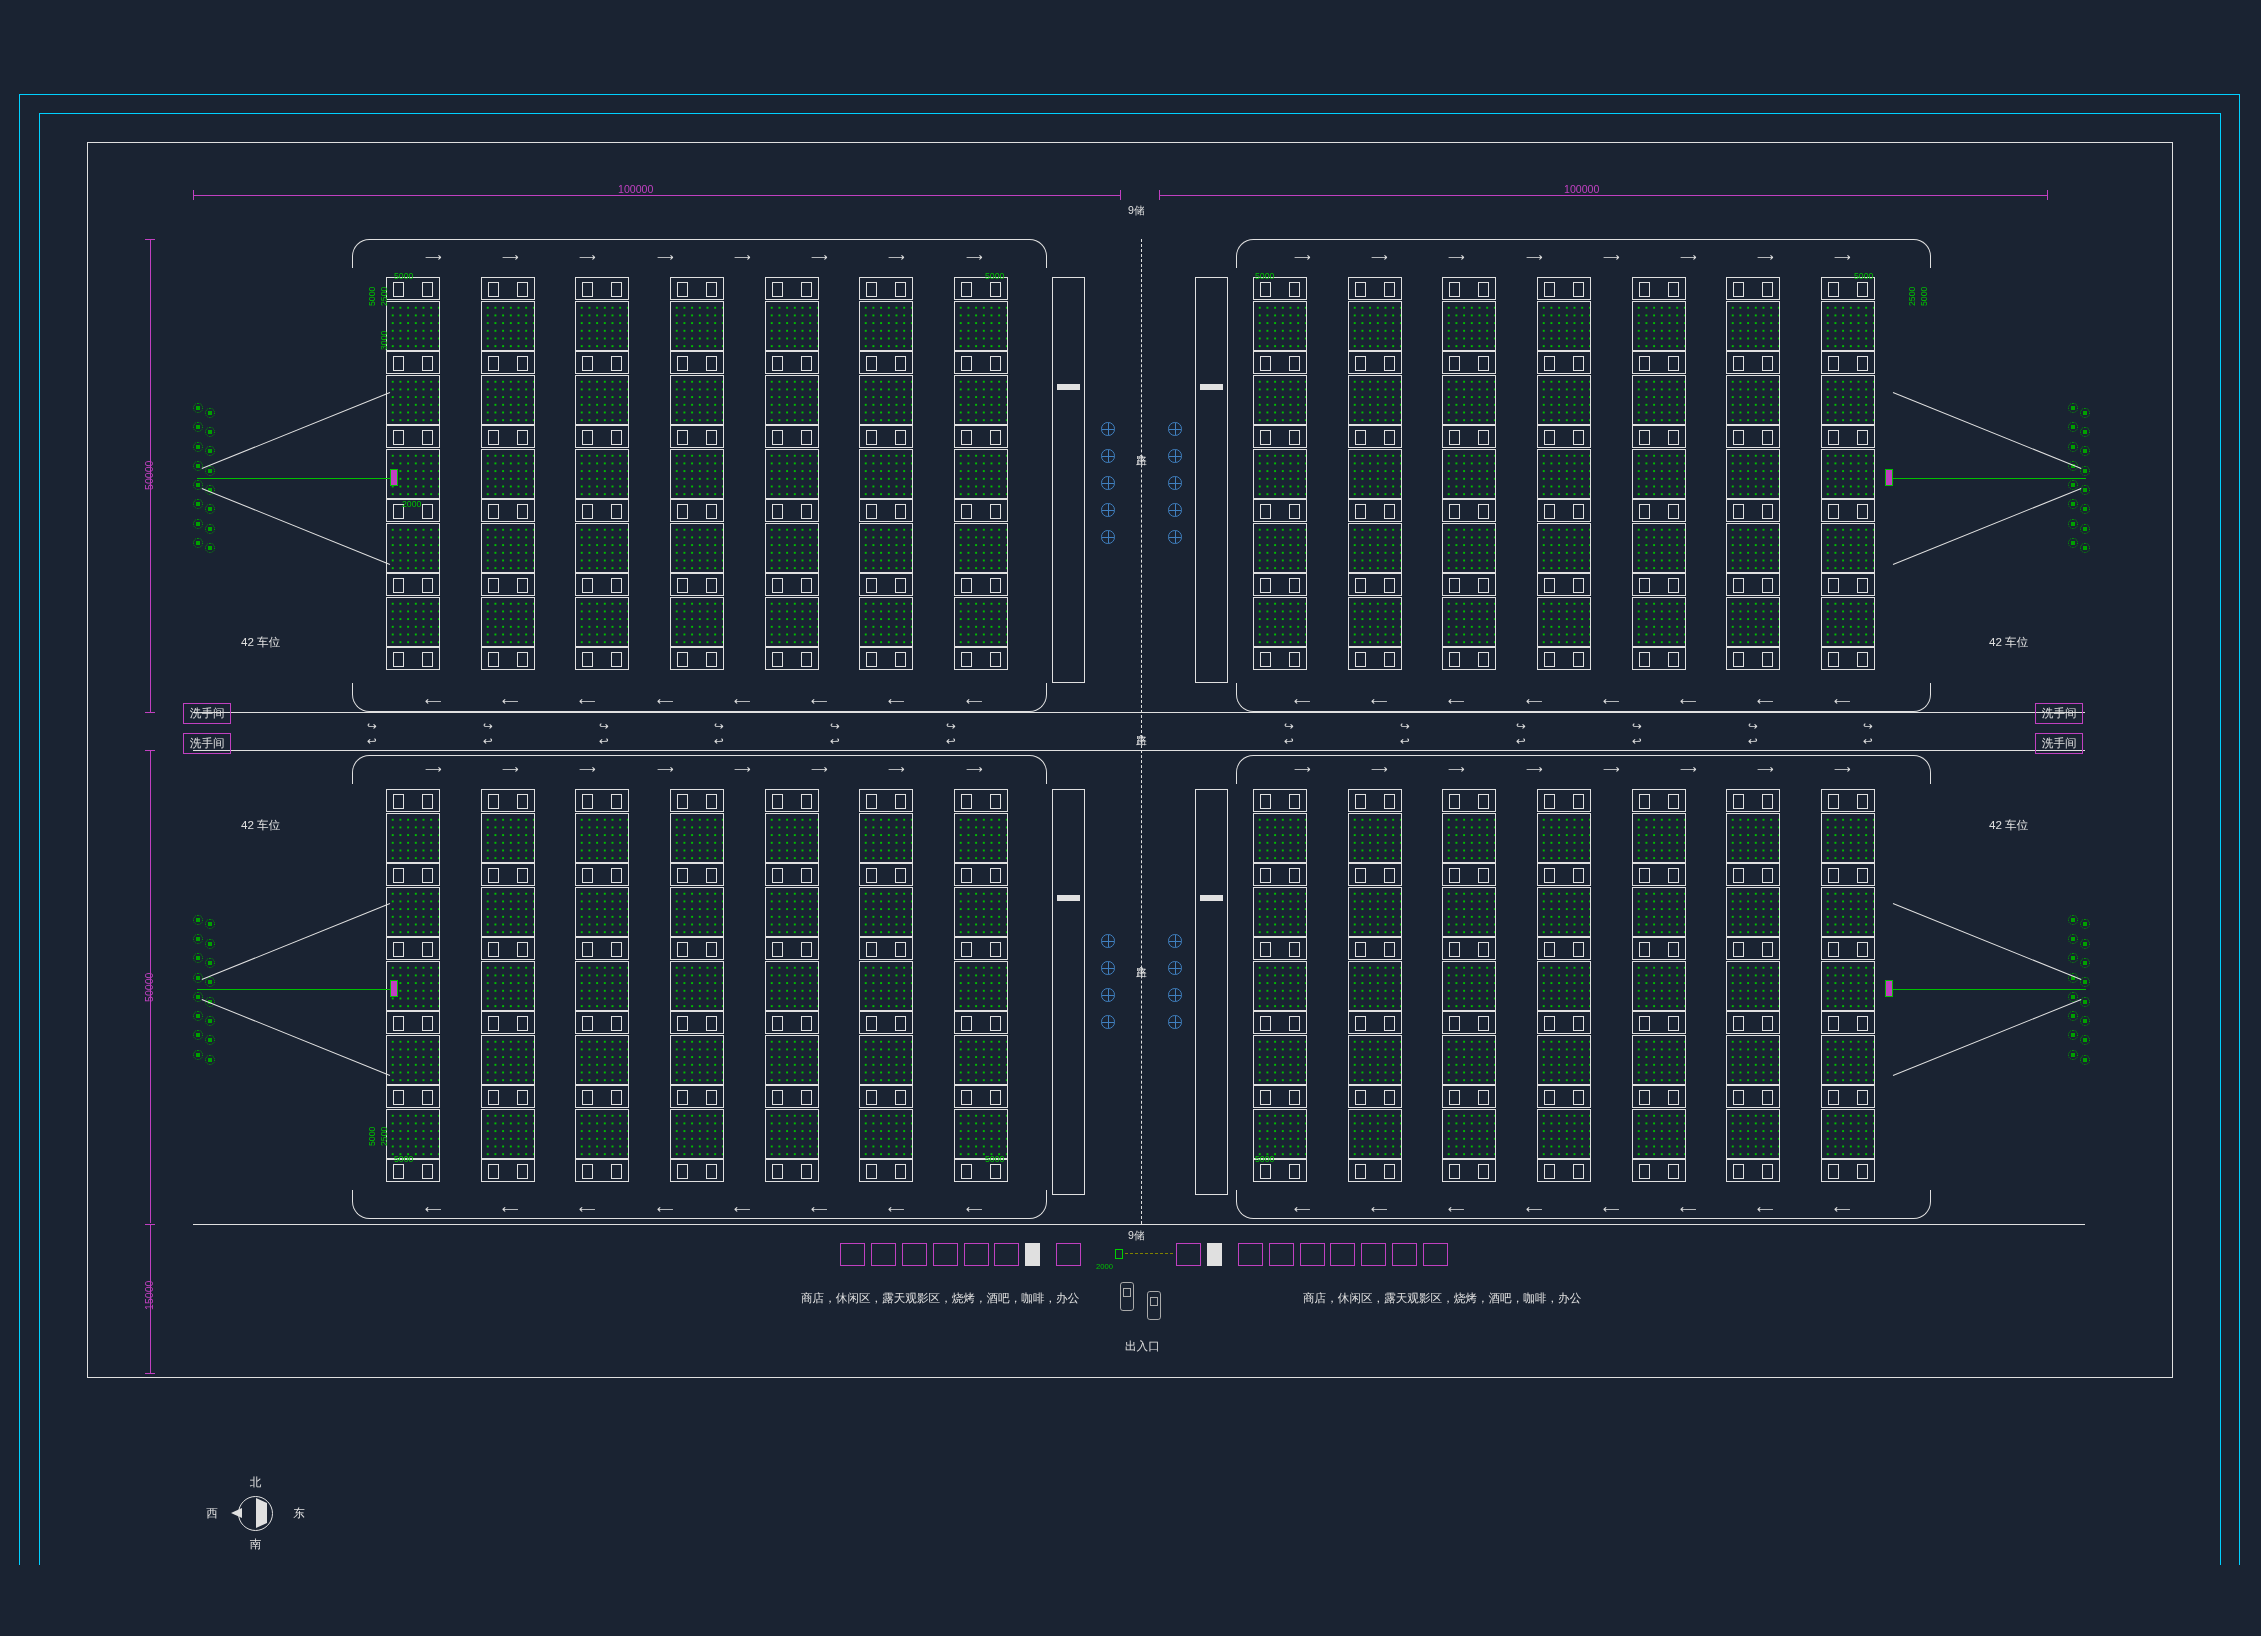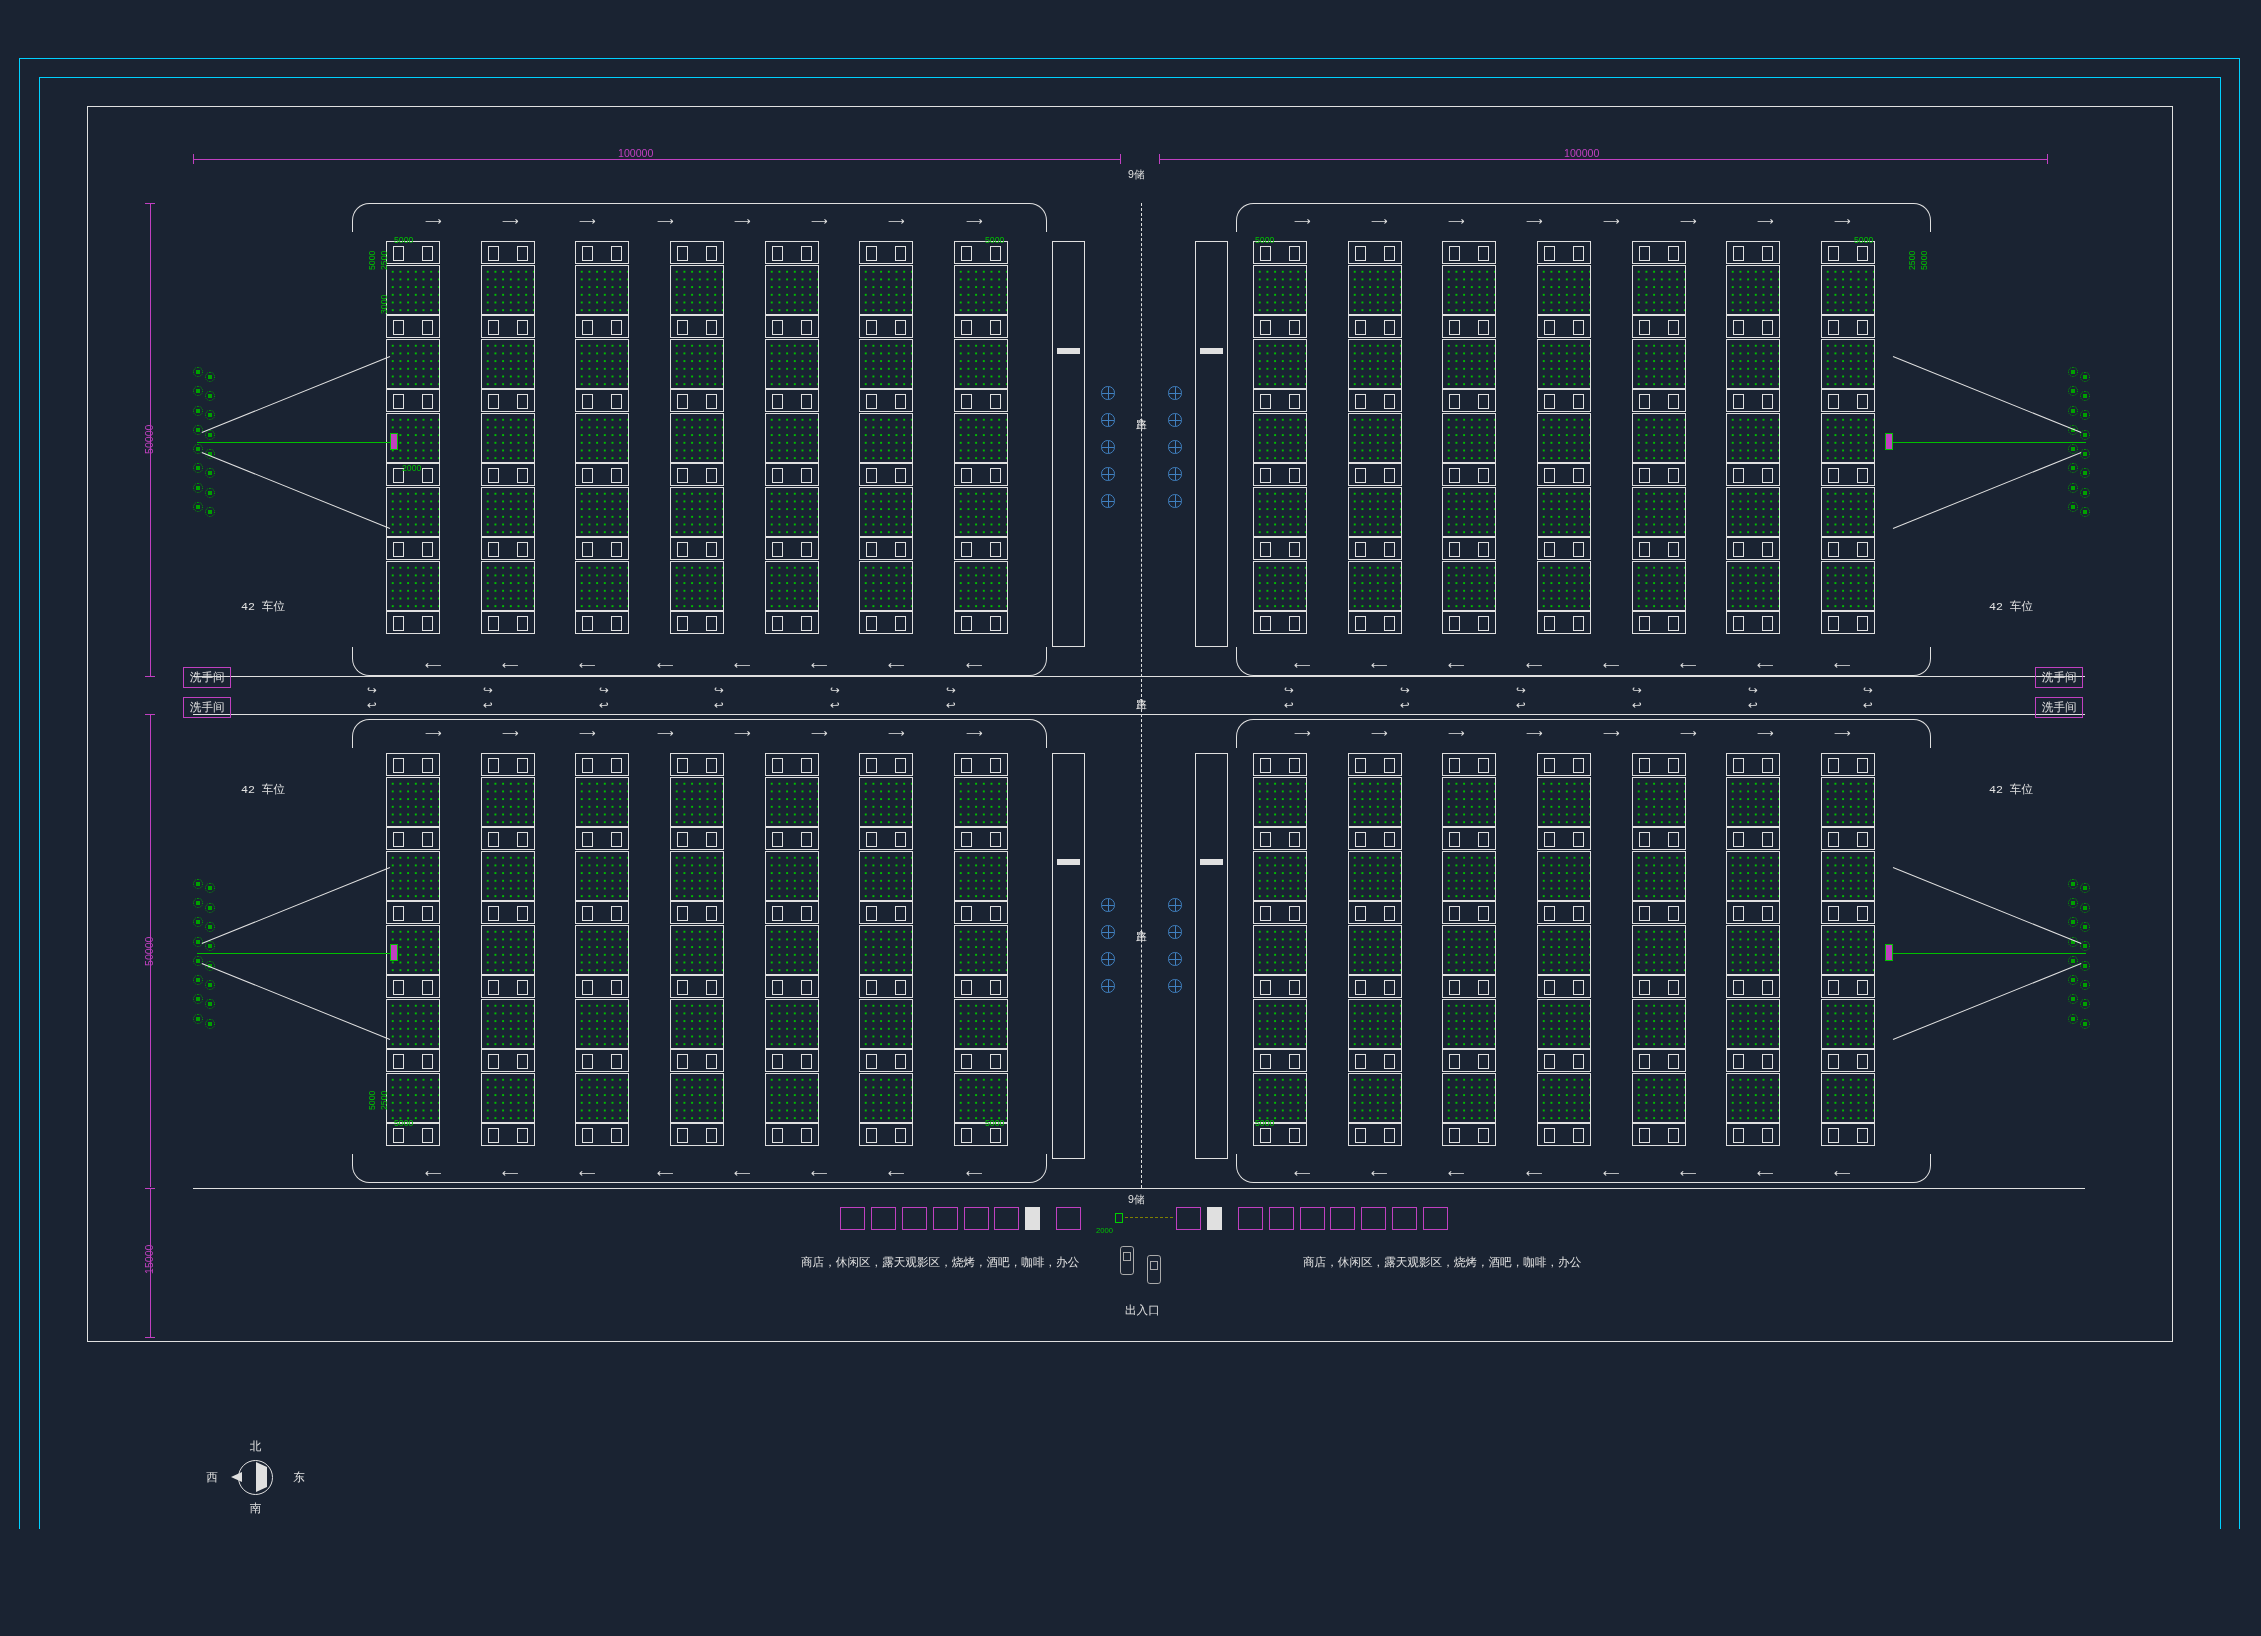--- a/index.html
+++ b/index.html
@@ -6,20 +6,21 @@
   body {
     background: #1a2332;
     font-family: 'SimSun', 'Microsoft YaHei', sans-serif;
     overflow: hidden;
   }
   .canvas {
     position: relative;
     width: 2261px;
     height: 1529px;
     background: #1a2332;
+    margin-top: 36px;
   }
   .frame-outer {
     position: absolute;
     border: 1px solid #00d0ff;
   }
   .frame-inner {
     position: absolute;
     border: 1px solid #e0e0e0;
   }
   .dim-line {
@@ -51,21 +52,20 @@
     color: #e0e0e0;
     font-size: 11.6px;
     padding: 1.9px 5.8px;
     text-align: center;
   }
   .label-text {
     position: absolute;
     color: #e0e0e0;
     font-size: 11.6px;
     white-space: nowrap;
-    font-family: Liberation Mono, monospace;
   }
   .small-box {
     position: absolute;
     border: 1px solid #c040c0;
     width: 25px;
     height: 23px;
   }
   .small-box.white {
     background: #e0e0e0;
     border: 1px solid #e0e0e0;

